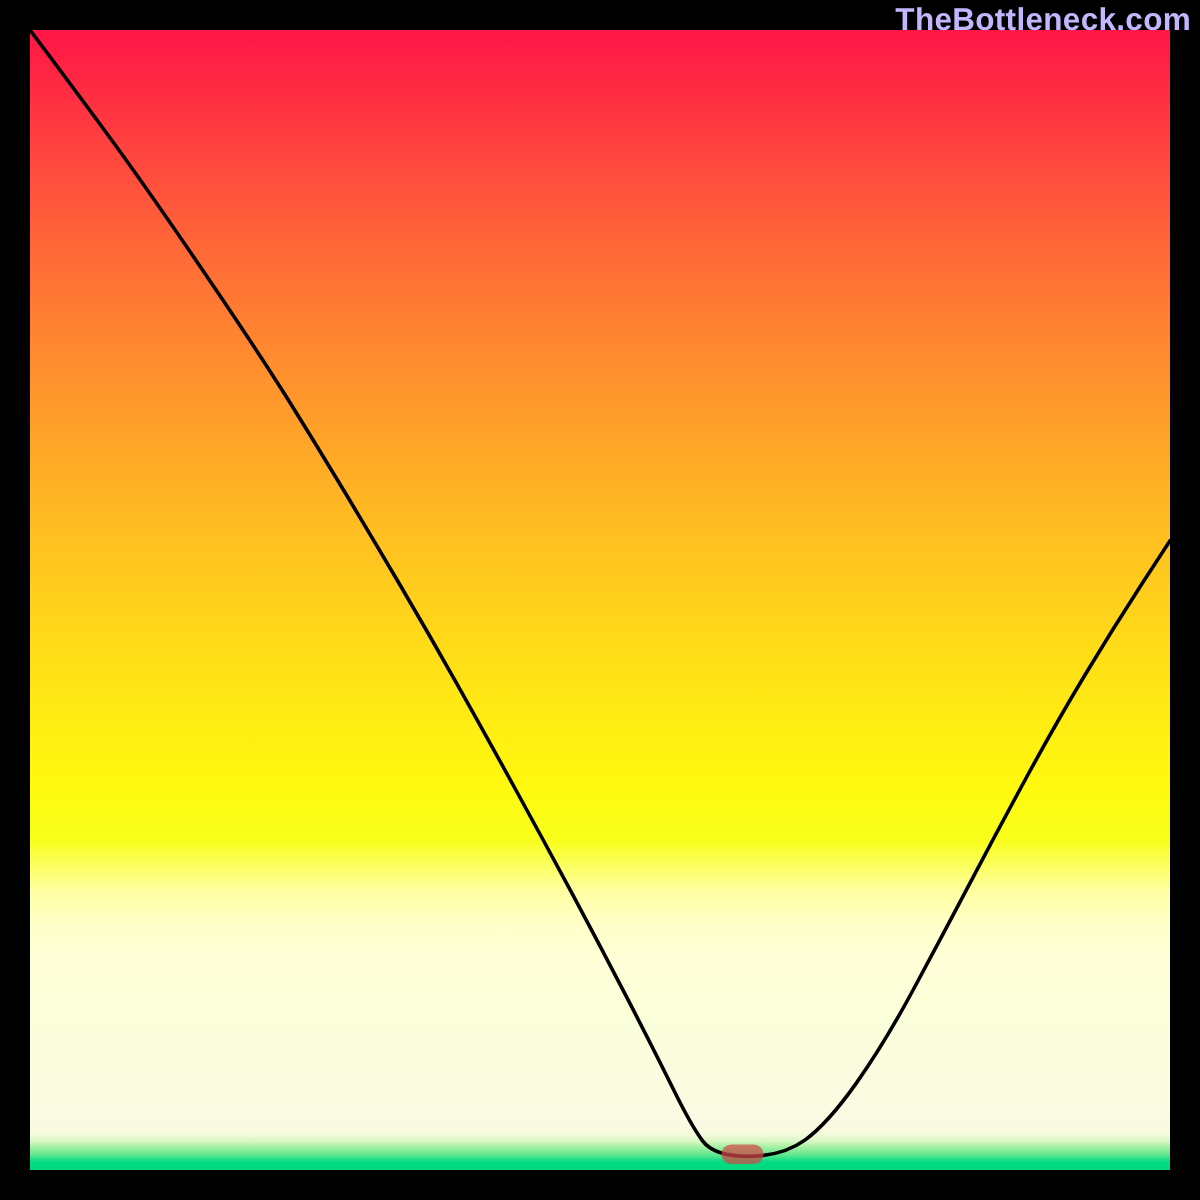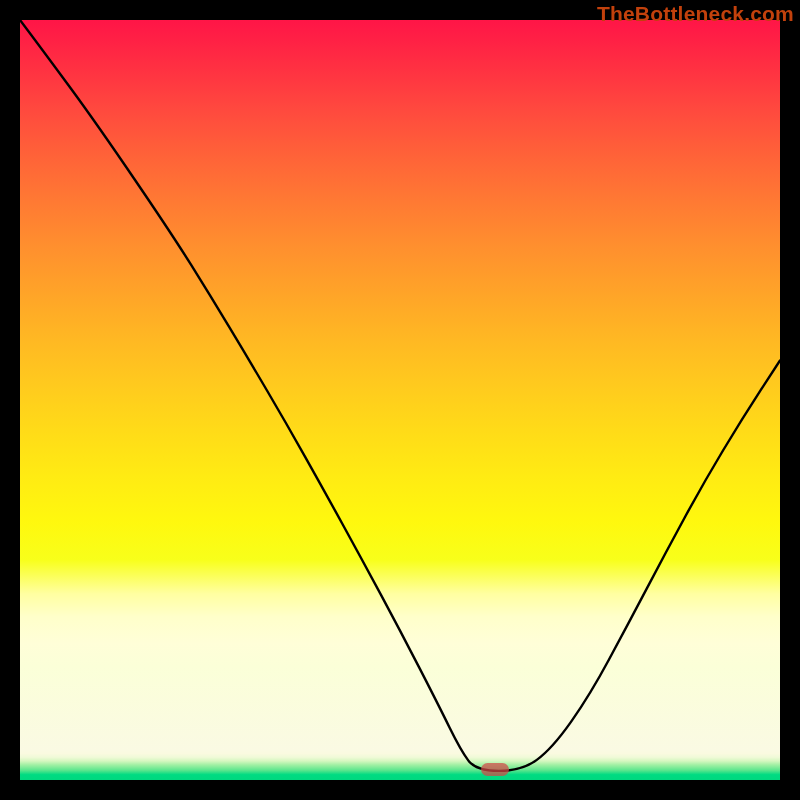--- a/index.html
+++ b/index.html
@@ -66,21 +66,21 @@
     
     background: rgba(210, 70, 70, 0.72);
   }
   .watermark {
     position: absolute;
     top: 2px;
     right: 6px;
     font-family: Arial, Helvetica, sans-serif;
     font-size: 21px;
     font-weight: 600;
-    color: #c2410c;
+    color: #c4b5fd;
     letter-spacing: 0.2px;
     user-select: none;
   }
 </style>
 </head>
 <body>
 
 <div class="chart-container">
 
   <div class="plot-area">

